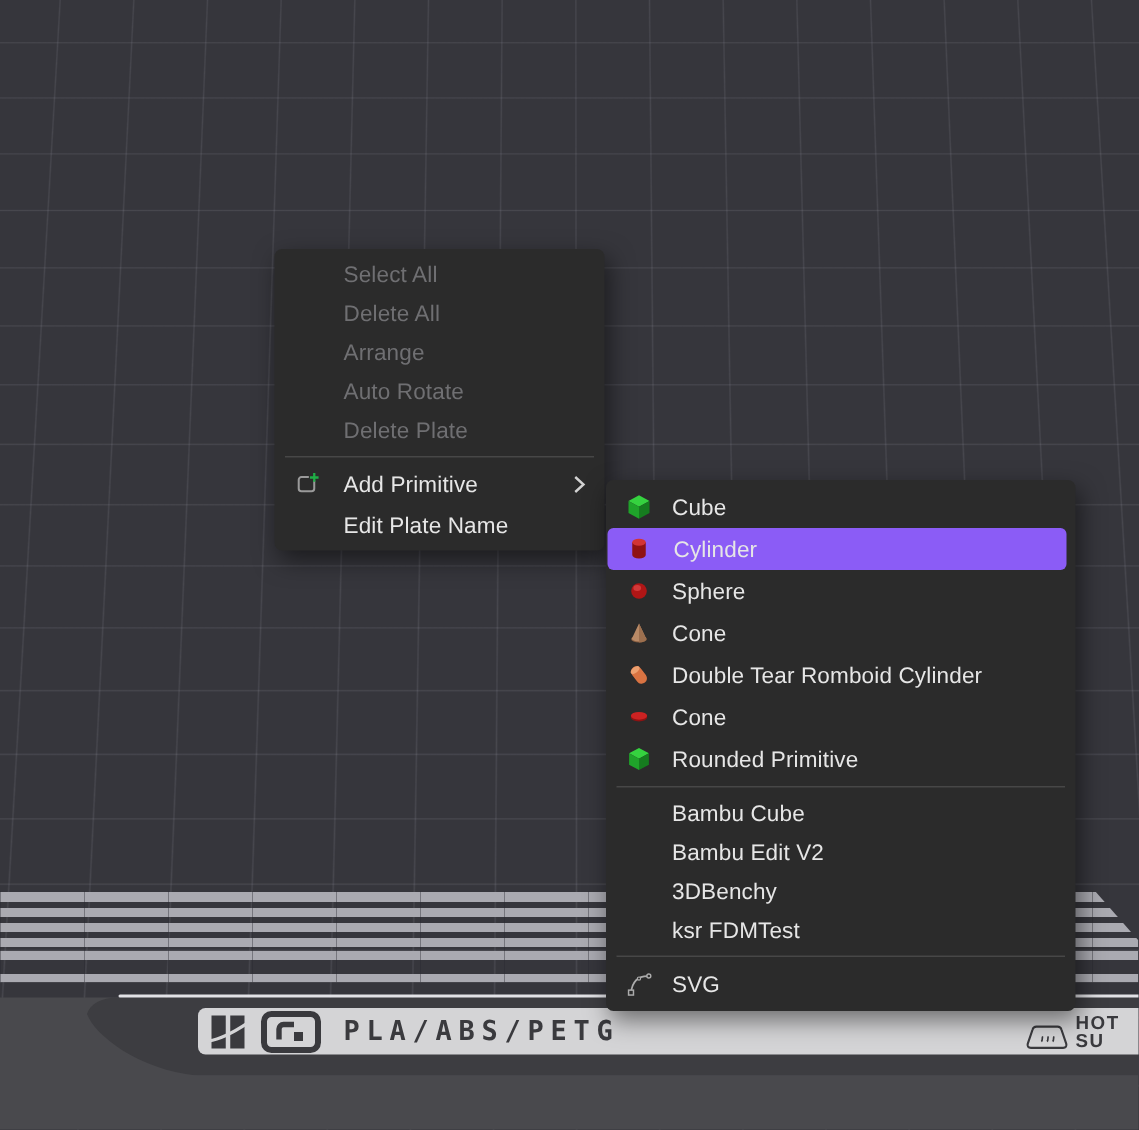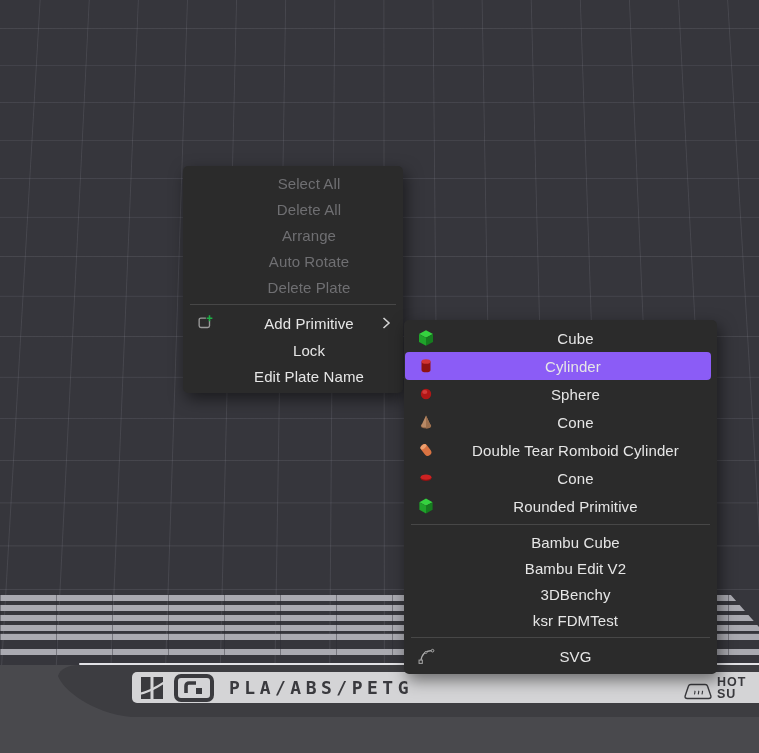--- a/index.html
+++ b/index.html
@@ -69,21 +69,21 @@
   
   .menu{
     position:absolute; background:#2b2b2b; border-radius:5px;
     box-shadow: 3px 6px 16px rgba(0,0,0,0.5);
     padding:4px 0; font-size:15px; color:#e6e6e6; letter-spacing:0.1px;
   }
   #main-menu{ left:183px; top:166px; width:220px; z-index:10; }
   #primitive-submenu{ left:404px; top:320px; width:313px; z-index:11; }
   .menu-row{
     position:relative; height:26px; display:flex; align-items:center;
-    padding:0 14px 0 46px; box-sizing:border-box; cursor:default; white-space:nowrap;justify-content:center;
+    padding:0 14px 0 46px; box-sizing:border-box; cursor:default; white-space:nowrap;
   }
   #primitive-submenu .menu-row{ padding-left:44px; }
   .menu-row.tall{ height:28px; }
   .menu-row.disabled{ color:#6f6f72; }
   .menu-row.highlighted{
     background:#8b5cf6; border-radius:4px; margin:0 6px 0 1px; padding-left:43px;
   }
   .row-icon{
     position:absolute; left:13px; top:50%; transform:translateY(-50%);
     width:18px; height:18px; display:flex; align-items:center; justify-content:center;
@@ -163,23 +163,20 @@
           </svg>
         </span>
         <span class="row-label">Add Primitive</span>
         <span class="chevron">
           <svg width="10" height="13" viewBox="0 0 10 13" fill="none">
             <path d="M2.5 1.5 L8 6.5 L2.5 11.5" stroke="#d2d2d2" stroke-width="1.6"></path>
           </svg>
         </span>
       </div>
       <div class="menu-row">
-        <span class="row-label">Lock</span>
-      </div>
-      <div class="menu-row">
         <span class="row-label">Edit Plate Name</span>
       </div>
     </div>
   <div id="primitive-submenu" class="menu">
       <div class="menu-row tall">
         <span class="row-icon">
           <svg viewBox="0 0 18 18">
             <path d="M9 1.2 L16 5 L9 8.8 L2 5 Z" fill="#35d23f"></path>
             <path d="M2 5 L9 8.8 V16.8 L2 13 Z" fill="#1fa32a"></path>
             <path d="M16 5 L9 8.8 V16.8 L16 13 Z" fill="#167c1f"></path>

